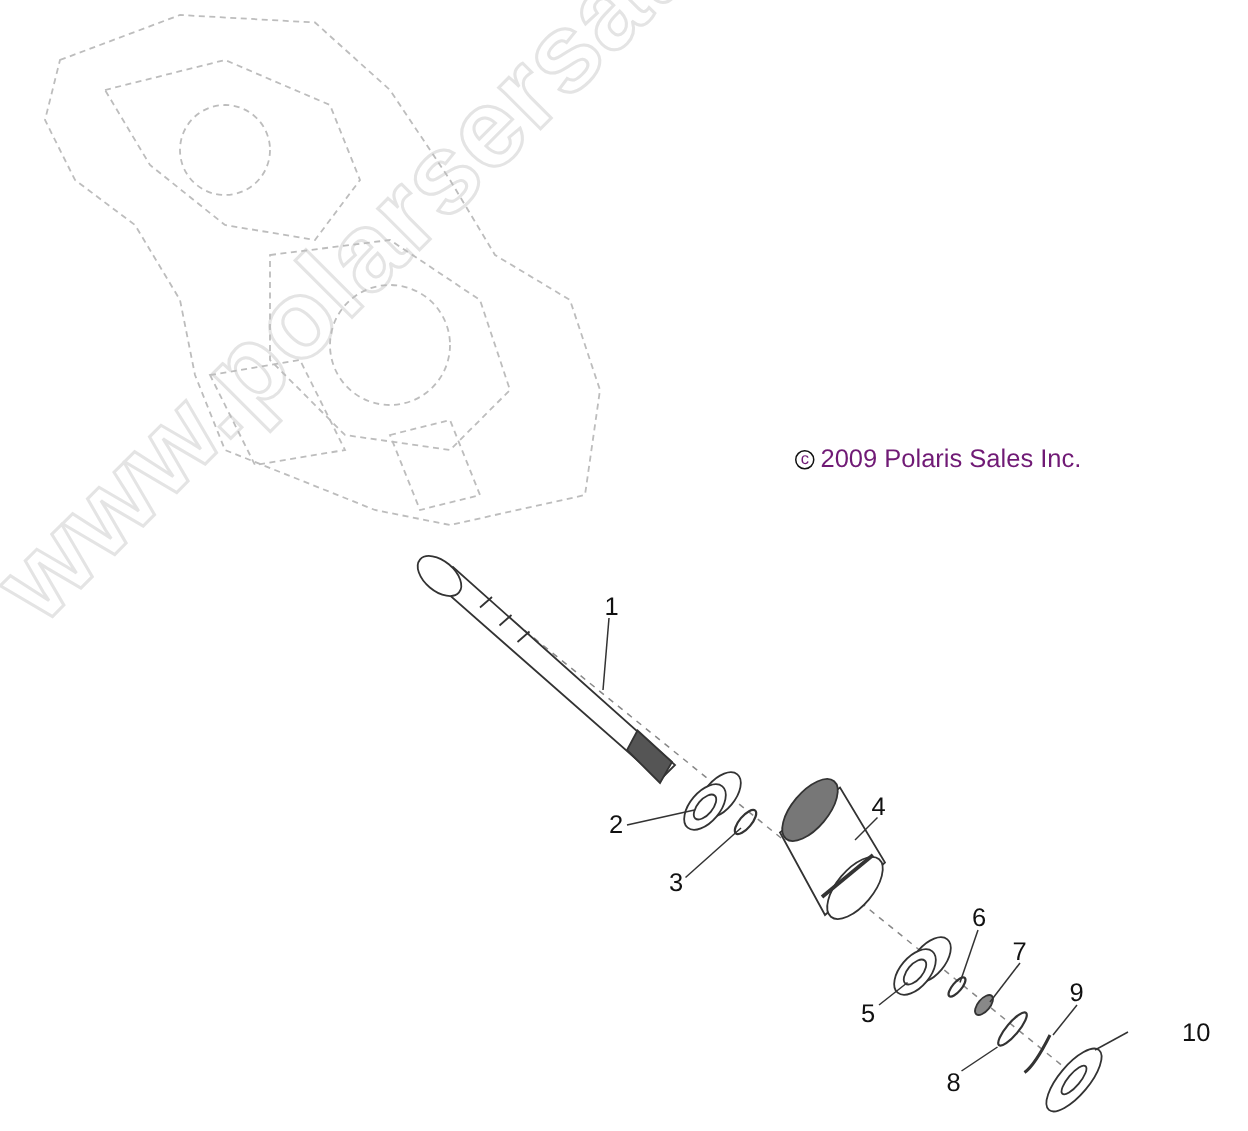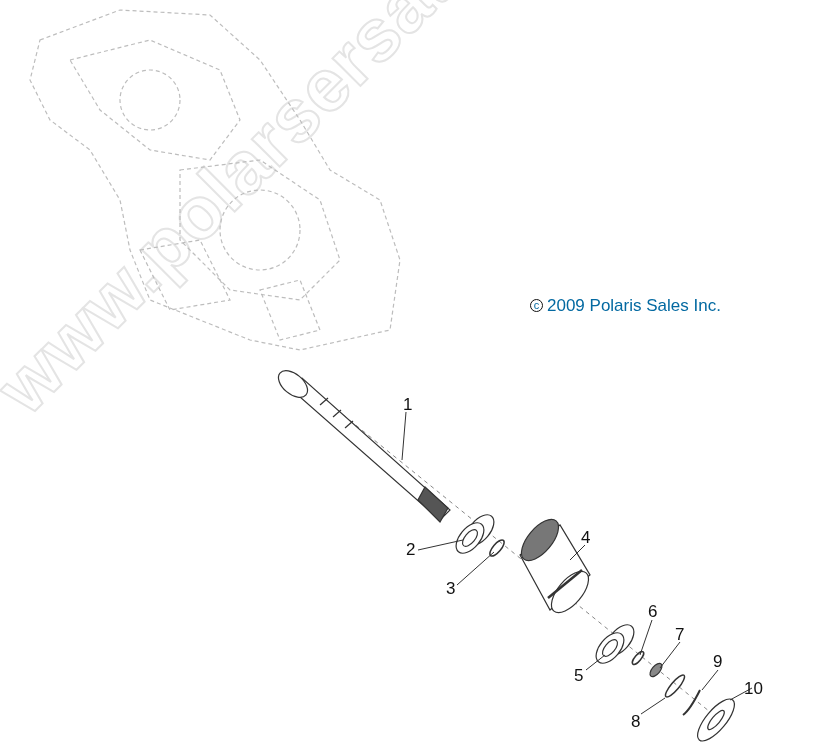--- a/index.html
+++ b/index.html
@@ -1,20 +1,20 @@
 <!DOCTYPE html>
 <html><head>
 <meta charset="utf-8">
 <style>
   html,body{margin:0;padding:0;background:#fff;}
   body{width:832px;height:754px;position:relative;overflow:hidden;font-family:"Liberation Sans",sans-serif;}
   #stage{position:absolute;left:0;top:0;width:832px;height:754px;}
   .watermark{position:absolute;left:-20px;top:370px;font-family:"Liberation Sans",sans-serif;font-weight:bold;font-size:74px;color:#fff;
     -webkit-text-stroke:2px #e4e4e4;transform:rotate(-45deg);transform-origin:left top;white-space:nowrap;letter-spacing:1px;}
-  .copyright{position:absolute;left:530px;top:296px;font-size:17px;color:#0369a1;}
+  .copyright{position:absolute;left:530px;top:296px;font-size:17px;color:#701a75;}
   .copyright .c{font-size:11px;display:inline-block;border:1px solid #111;border-radius:50%;width:11px;height:11px;line-height:11px;text-align:center;margin-right:4px;vertical-align:2px;}
   .callout{position:absolute;font-size:17px;color:#111;}
 </style>
 </head>
 <body>
 
 <div id="stage">
   <div class="watermark">www.polarsersatzteile.de</div>
 
   <svg width="832" height="754" style="position:absolute;left:0;top:0">
@@ -87,14 +87,14 @@
 
   <div class="callout" style="left:403px;top:395px">1</div>
   <div class="callout" style="left:406px;top:540px">2</div>
   <div class="callout" style="left:446px;top:579px">3</div>
   <div class="callout" style="left:581px;top:528px">4</div>
   <div class="callout" style="left:574px;top:666px">5</div>
   <div class="callout" style="left:648px;top:602px">6</div>
   <div class="callout" style="left:675px;top:625px">7</div>
   <div class="callout" style="left:631px;top:712px">8</div>
   <div class="callout" style="left:713px;top:652px">9</div>
-  <div class="callout" style="left:744px;top:679px">10</div>
+  <div class="callout" style="left:788px;top:679px">10</div>
 </div>
 
 </body></html>

